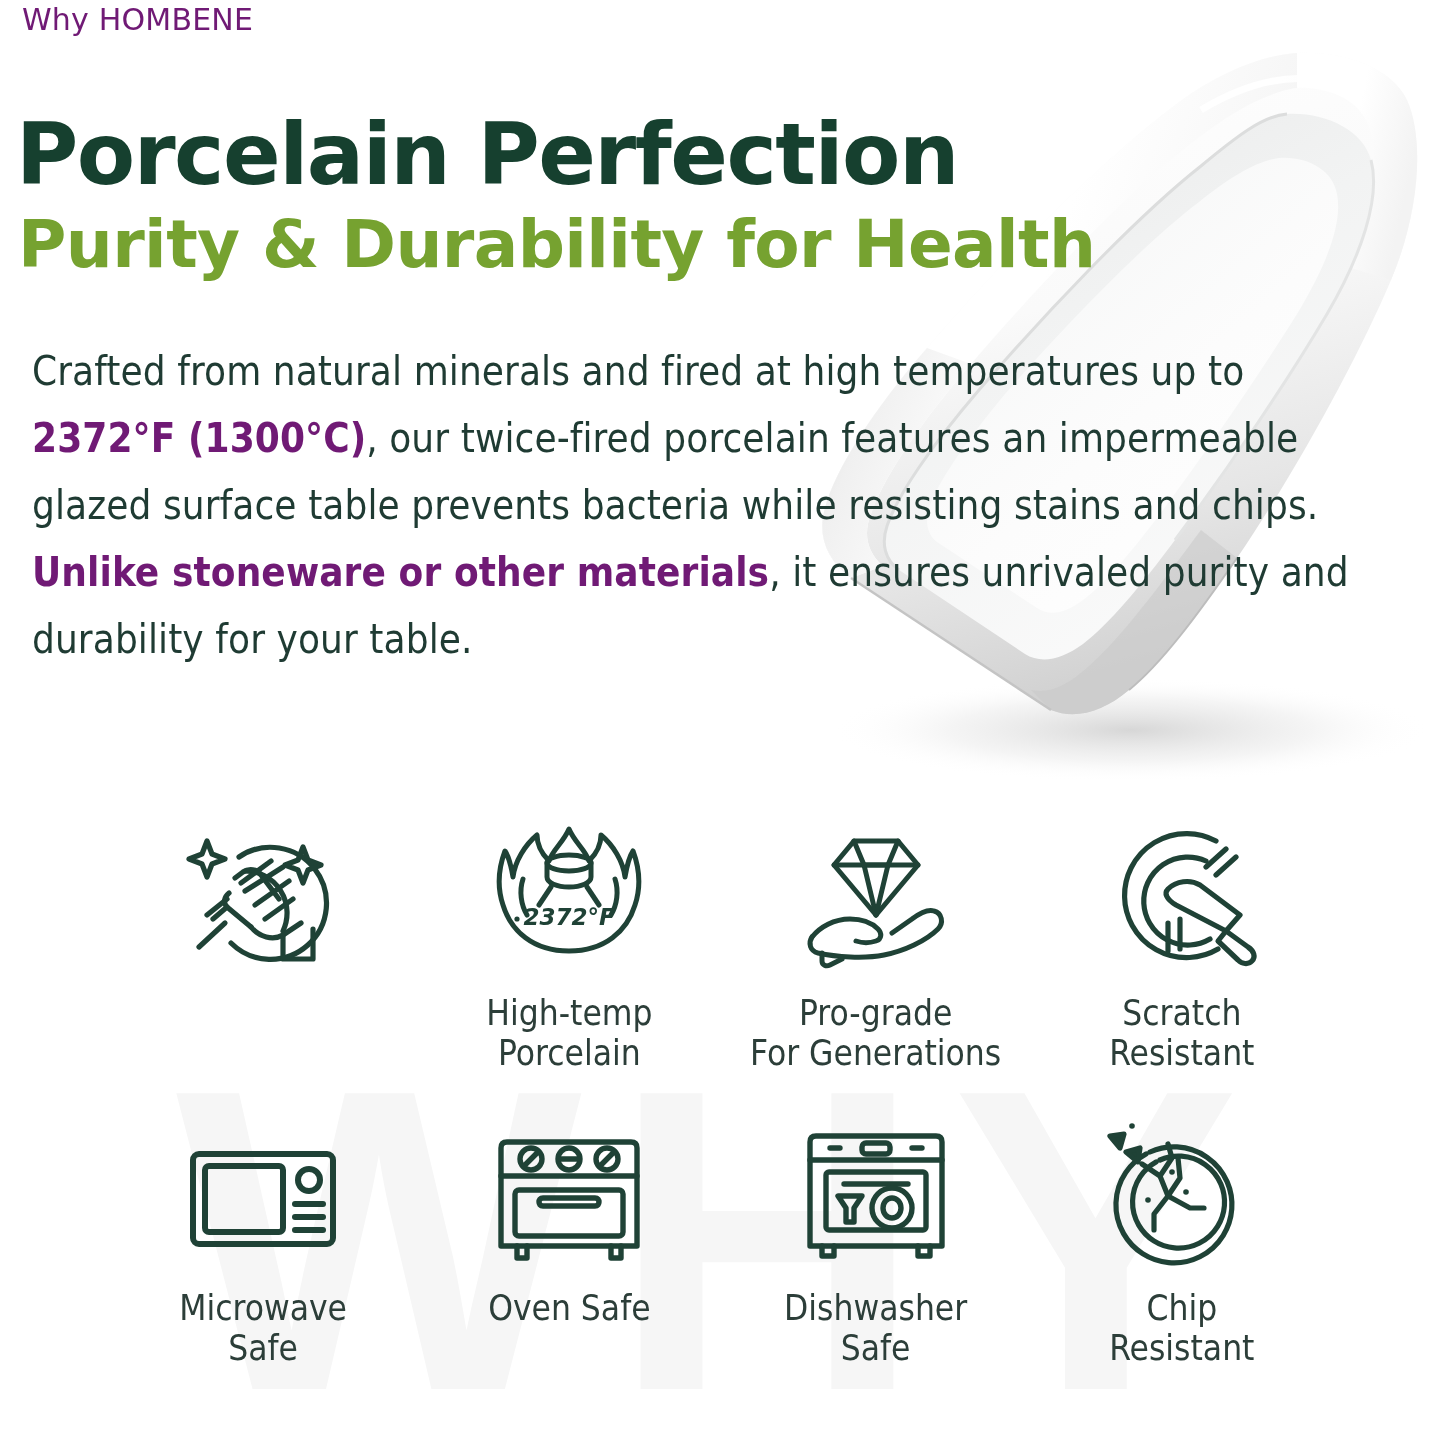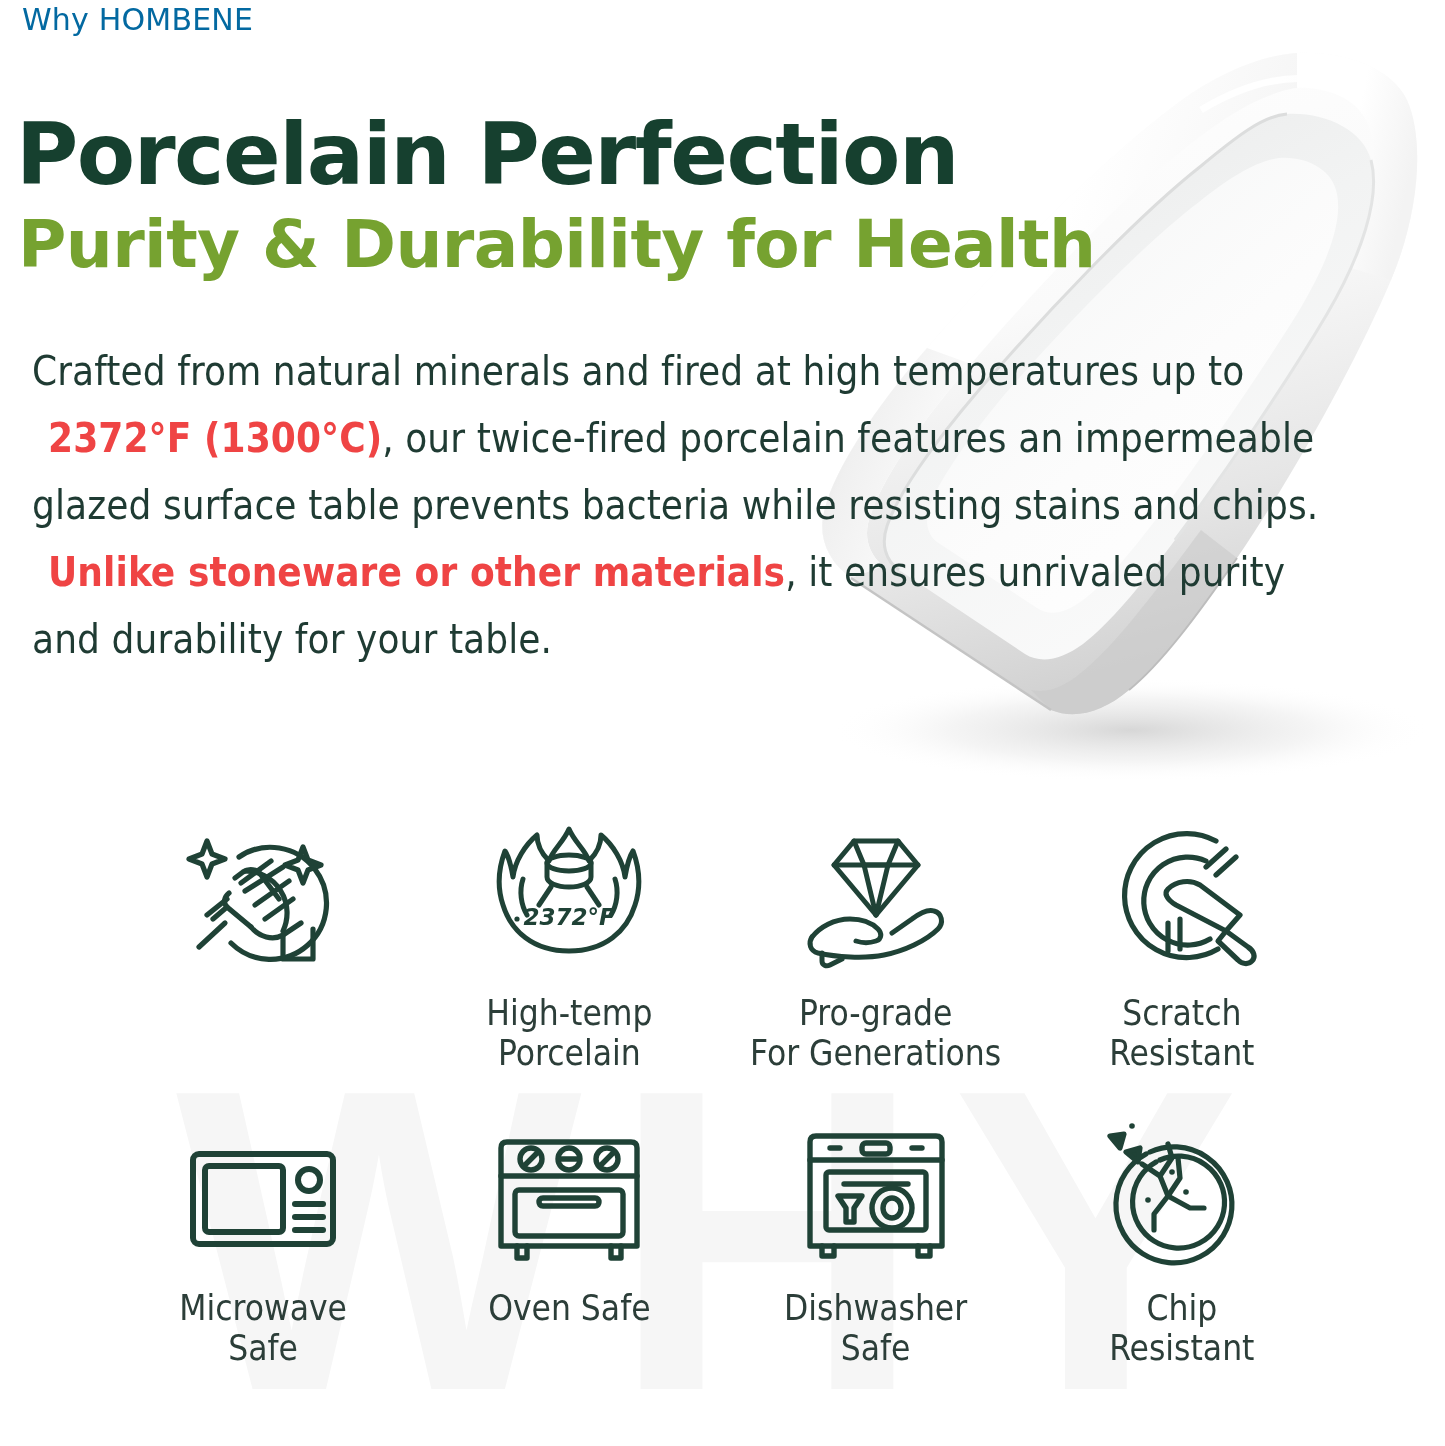--- a/index.html
+++ b/index.html
@@ -53,21 +53,21 @@
 
   
   #eyebrow {
     position: absolute;
     left: 22px;
     top: 2px;
     z-index: 3;
     font-family: "DejaVu Sans", sans-serif;
     font-size: 30px;
     font-weight: 400;
-    color: #0369a1;
+    color: #701a75;
     letter-spacing: 0.2px;
   }
   #headline {
     position: absolute;
     left: 16px;
     top: 88px;
     z-index: 3;
     font-family: "DejaVu Sans", sans-serif;
     font-size: 85px;
     font-weight: 700;
@@ -99,22 +99,21 @@
     z-index: 3;
     font-family: "DejaVu Sans Condensed", "Liberation Sans Narrow", "Liberation Sans", sans-serif;
     font-size: 40px;
     font-weight: 400;
     color: #1f3b33;
     line-height: 67px;
     letter-spacing: 0.1px;
   }
   #body-copy .bold {
     font-weight: 700;
-    color: #ef4444;
-    margin-left: 16px;
+    color: #701a75;
   }
   #body-copy .para {
     margin: 0;
   }
   #body-copy .para2 {
     margin: 0;
   }
 
   
   #feature-grid {

